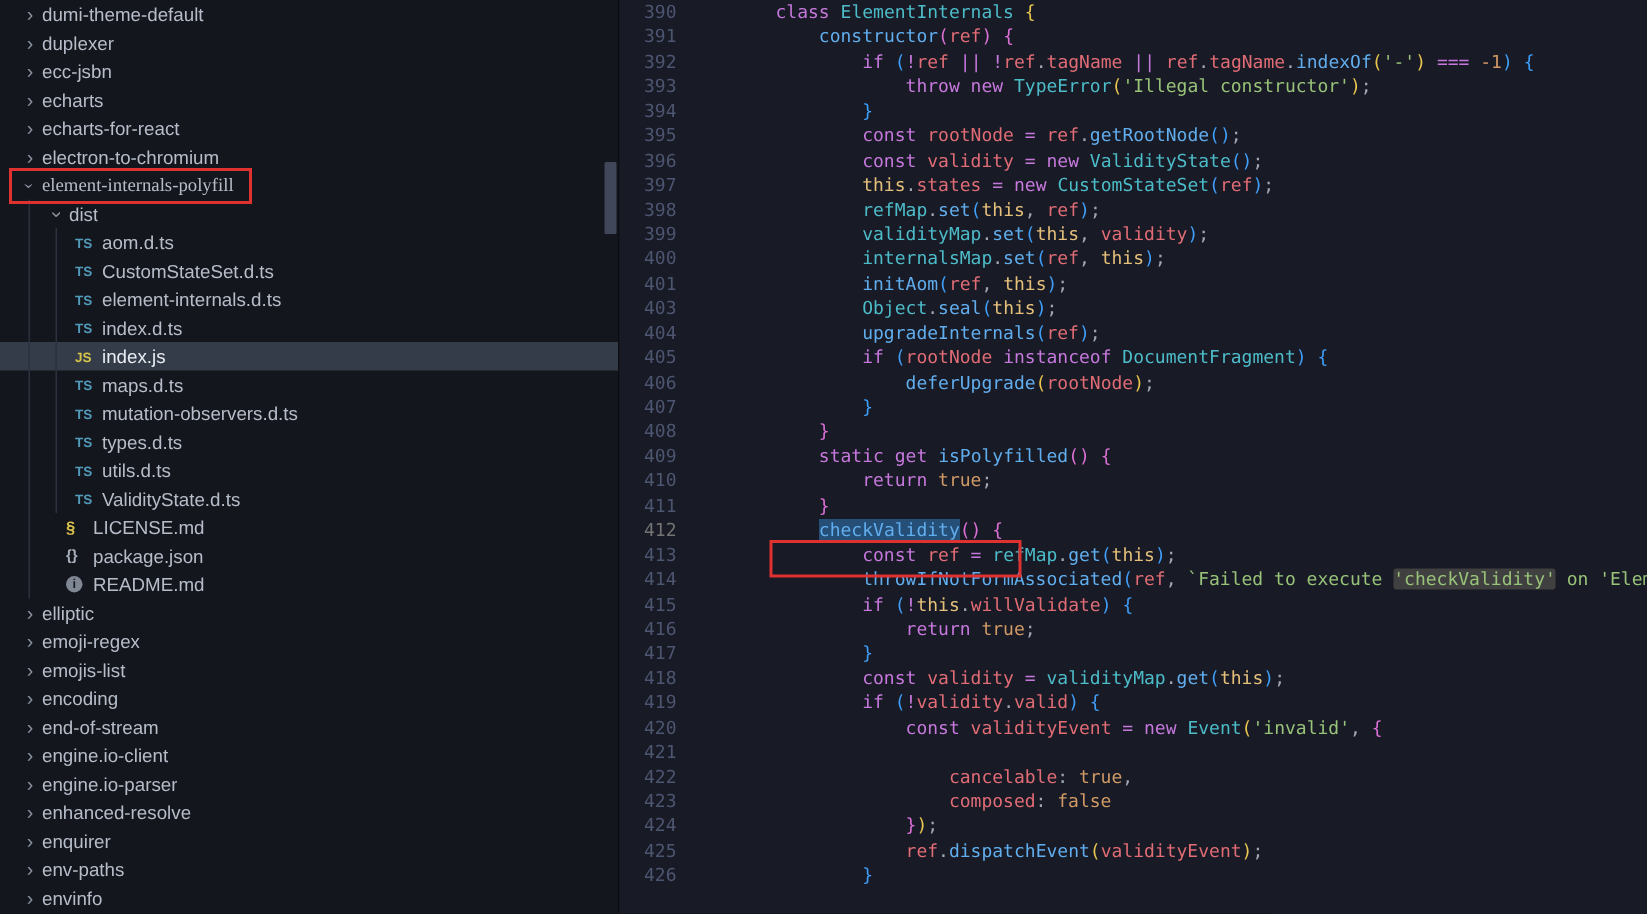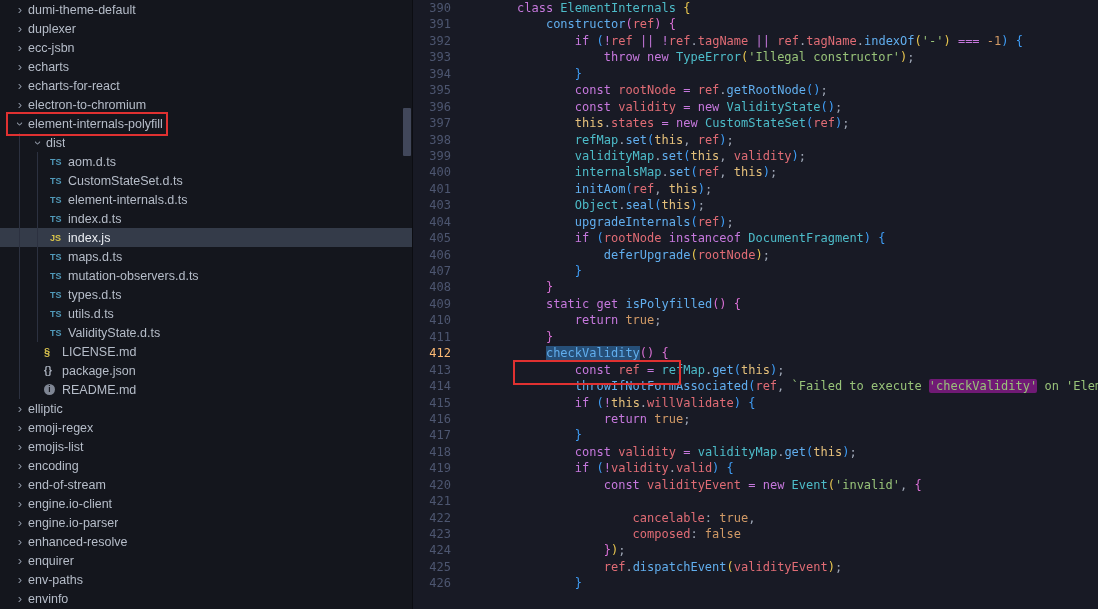--- a/index.html
+++ b/index.html
@@ -14,37 +14,37 @@
   .fi{flex:0 0 18px;display:inline-block;font-weight:bold;font-size:9px;font-family:"Liberation Sans",sans-serif;}
   .fi-info{display:inline-block;width:11px;height:11px;border-radius:50%;background:#7f8694;color:#1a1c24;font-size:8.5px;line-height:11px;text-align:center;font-weight:bold;}
   .tree-label{overflow:hidden;text-overflow:ellipsis;}
   .tree-guide{position:absolute;width:1px;background:#2c3140;}
   .sb-scroll-thumb{position:absolute;right:1px;top:108px;width:8px;height:48px;background:#41475a;border-radius:1px;}
 
   
   .editor{position:absolute;left:413px;top:0;width:685px;height:609px;background:#181a25;overflow:hidden;font-family:"DejaVu Sans Mono",monospace;font-size:12px;line-height:16.45px;}
   .code-line{display:flex;white-space:pre;height:16.45px;}
   .ln{flex:0 0 38px;text-align:right;color:#4d5670;user-select:none;}
-  .code-line.active .ln{color:#fdba74;}
+  .code-line.active .ln{color:#737373;}
   .code{padding-left:66px;}
   .tk{white-space:pre;}
   .kw{color:#c678dd;}
   .type{color:#4dbcc9;}
   .fn{color:#61aeee;}
   .var{color:#e06c75;}
   .str{color:#98c379;}
   .num{color:#d19a66;}
   .ths{color:#e5c07b;}
   .op{color:#c678dd;}
   .pln{color:#9fa7b6;}
   .p1{color:#e8c64f;}
   .p2{color:#da70d6;}
   .p3{color:#3f9ef7;}
   .sel{background:#264f78;}
-  .occ{background:#701a75;border-radius:2px;text-align:center;}
+  .occ{background:#404040;border-radius:2px;text-align:center;}
 
   
   .anno{position:absolute;border:2px solid #e03131;pointer-events:none;}
   .anno-sidebar{left:6px;top:112px;width:158px;height:20px;}
   .anno-editor{left:100px;top:360px;width:164px;height:21px;}
 </style>
 </head>
 <body>
 
 <div class="app">
@@ -70,21 +70,21 @@
           <span class="tree-label">echarts</span>
         </div>
         <div class="tree-row" style="padding-left: 12px;">
           <span class="chev">›</span>
           <span class="tree-label">echarts-for-react</span>
         </div>
         <div class="tree-row" style="padding-left: 12px;">
           <span class="chev">›</span>
           <span class="tree-label">electron-to-chromium</span>
         </div>
-        <div class="tree-row" style="padding-left: 12px;">
+        <div class="tree-row" style="padding-left: 12px; font-family: Liberation Serif, serif;">
           <span class="chev open">›</span>
           <span class="tree-label">element-internals-polyfill</span>
         </div>
         <div class="tree-row" style="padding-left: 30px;">
           <span class="chev open">›</span>
           <span class="tree-label">dist</span>
         </div>
         <div class="tree-row" style="padding-left: 50px;">
           <span class="fi" style="color: rgb(81, 154, 186);">TS</span>
           <span class="tree-label">aom.d.ts</span>

